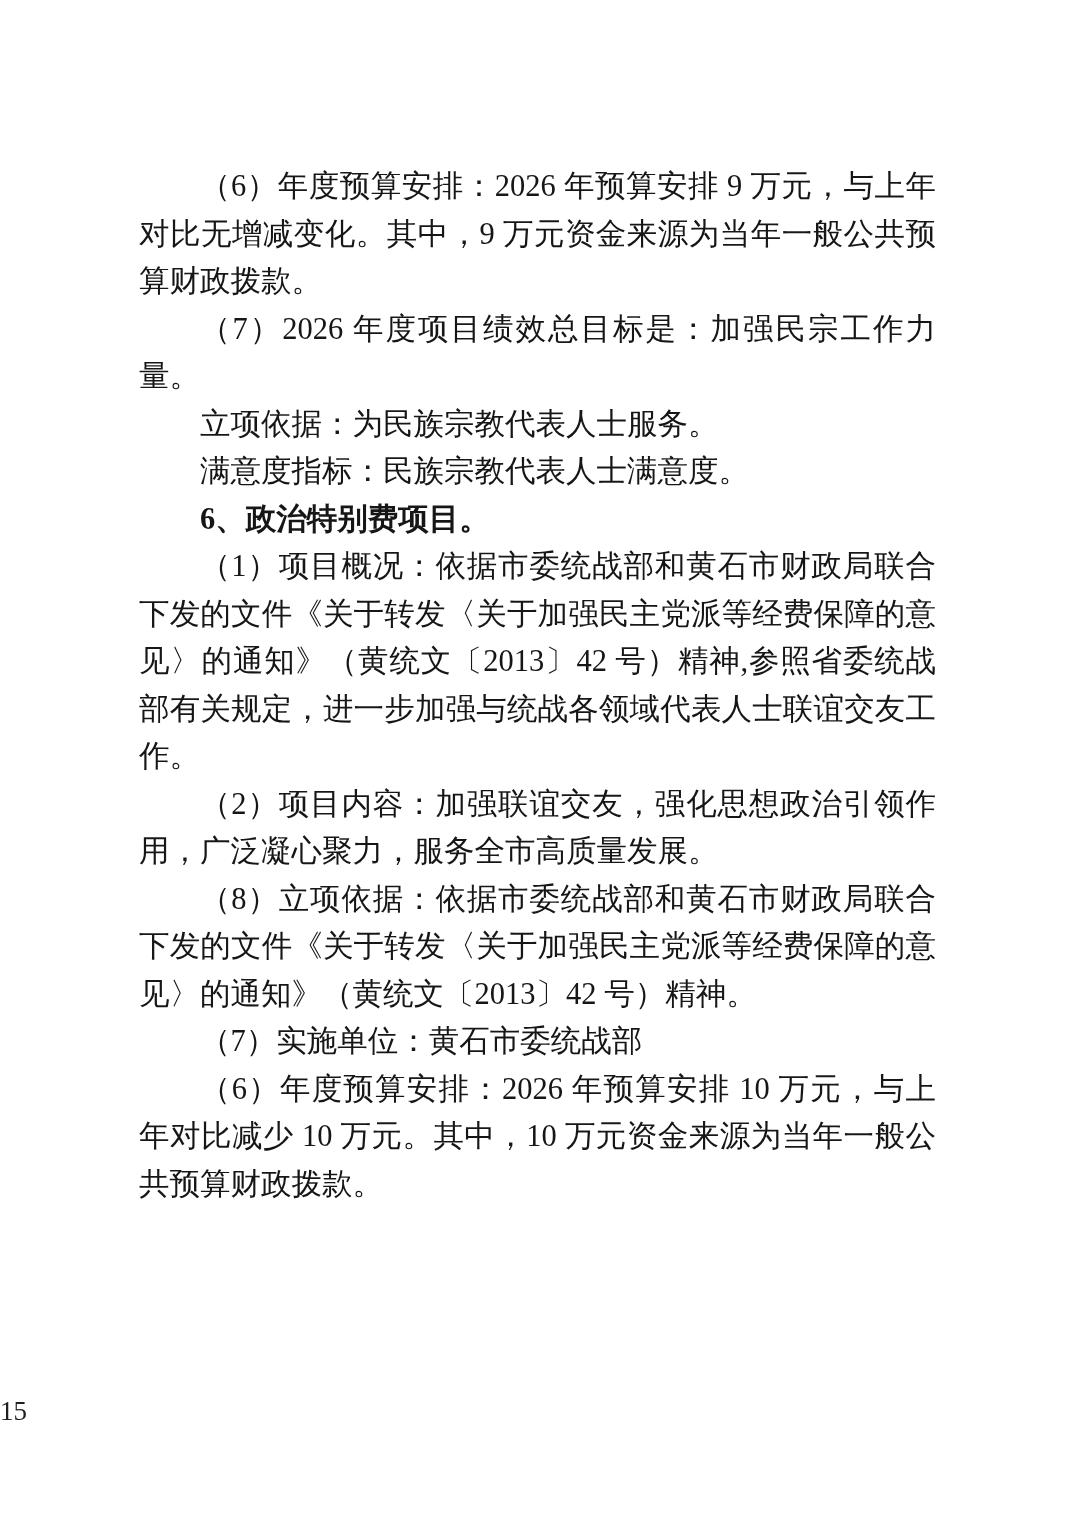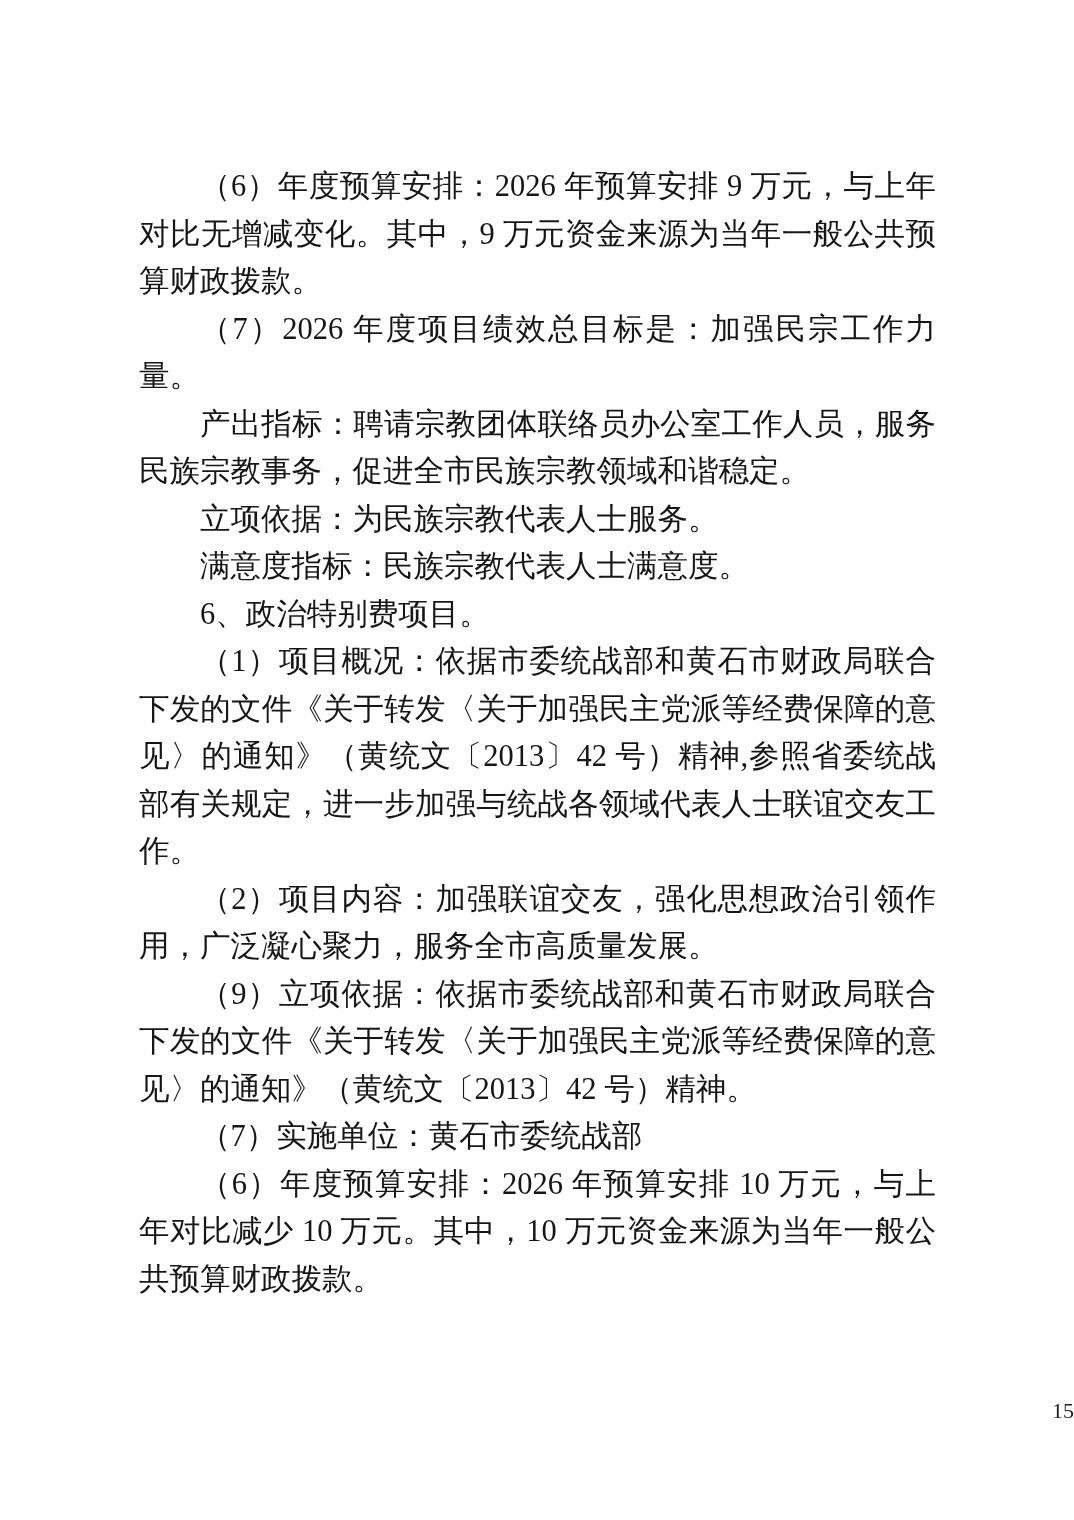--- a/index.html
+++ b/index.html
@@ -25,45 +25,44 @@
     color: #161616;
     text-align: justify;
   }
   .content p {
     margin: 0;
     padding: 0;
     text-indent: 2em;
     word-break: break-all;
   }
   .content p.item-heading {
-    font-weight: normal;
+    font-weight: bold;
   }
   .page-number {
     position: absolute;
     left: 0;
     top: 1398px;
     width: 100%;
-    text-align: right;
+    text-align: left;
     font-family: "Liberation Serif", "DejaVu Serif", serif;
-    font-size: 22px;
+    font-size: 27px;
     line-height: 26px;
     color: #1f1f1f;
   }
 </style>
 </head>
 <body>
 
 <div class="page">
   <main class="content">
     <p>（6）年度预算安排：2026 年预算安排 9 万元，与上年对比无增减变化。其中，9 万元资金来源为当年一般公共预算财政拨款。</p>
     <p>（7）2026 年度项目绩效总目标是：加强民宗工作力量。</p>
-    <p>产出指标：聘请宗教团体联络员办公室工作人员，服务民族宗教事务，促进全市民族宗教领域和谐稳定。</p>
     <p>立项依据：为民族宗教代表人士服务。</p>
     <p>满意度指标：民族宗教代表人士满意度。</p>
     <p class="item-heading">6、政治特别费项目。</p>
     <p>（1）项目概况：依据市委统战部和黄石市财政局联合下发的文件《关于转发〈关于加强民主党派等经费保障的意见〉的通知》（黄统文〔2013〕42 号）精神,参照省委统战部有关规定，进一步加强与统战各领域代表人士联谊交友工作。</p>
     <p>（2）项目内容：加强联谊交友，强化思想政治引领作用，广泛凝心聚力，服务全市高质量发展。</p>
-    <p>（9）立项依据：依据市委统战部和黄石市财政局联合下发的文件《关于转发〈关于加强民主党派等经费保障的意见〉的通知》（黄统文〔2013〕42 号）精神。</p>
+    <p>（8）立项依据：依据市委统战部和黄石市财政局联合下发的文件《关于转发〈关于加强民主党派等经费保障的意见〉的通知》（黄统文〔2013〕42 号）精神。</p>
     <p>（7）实施单位：黄石市委统战部</p>
     <p>（6）年度预算安排：2026 年预算安排 10 万元，与上年对比减少 10 万元。其中，10 万元资金来源为当年一般公共预算财政拨款。</p>
   </main>
   <footer class="page-number">15</footer>
 </div>
 
 </body></html>

